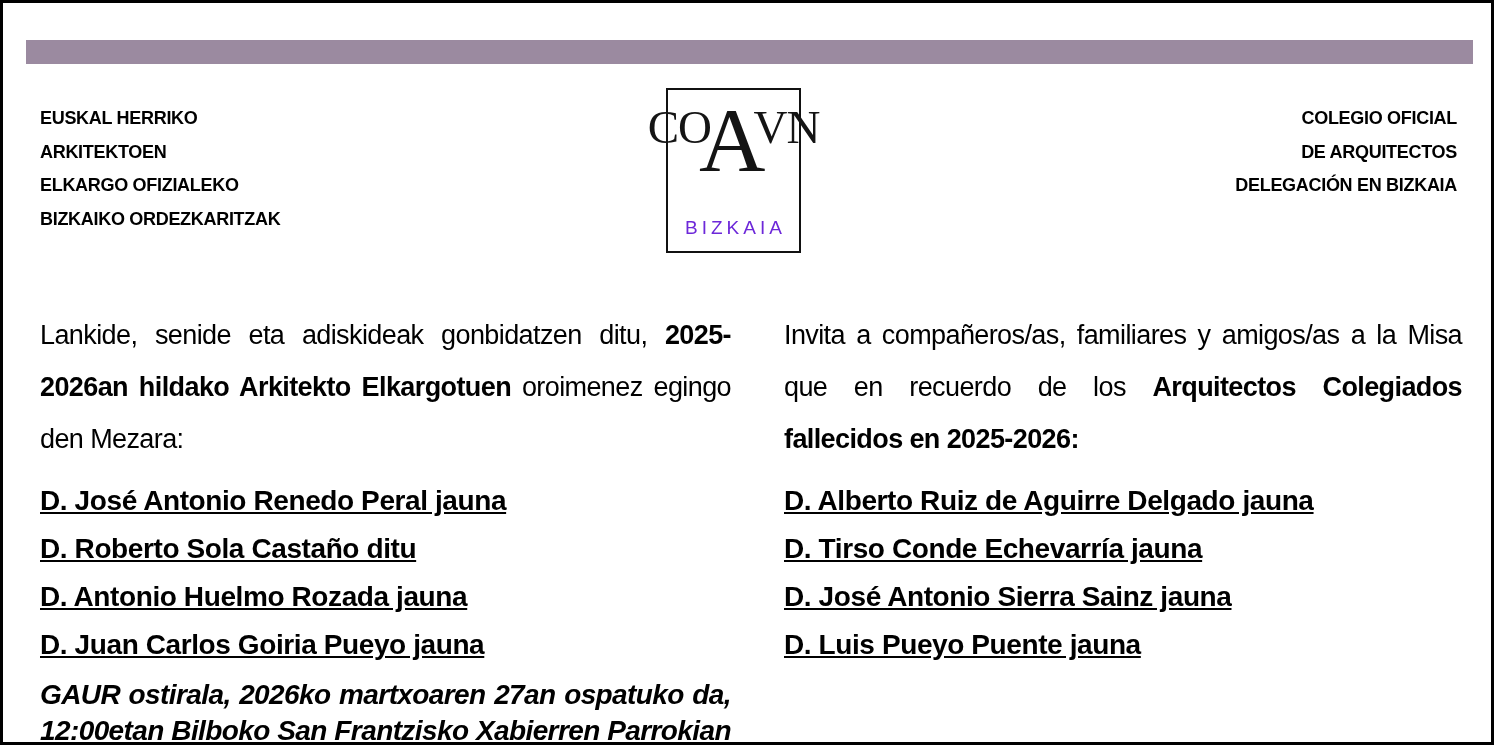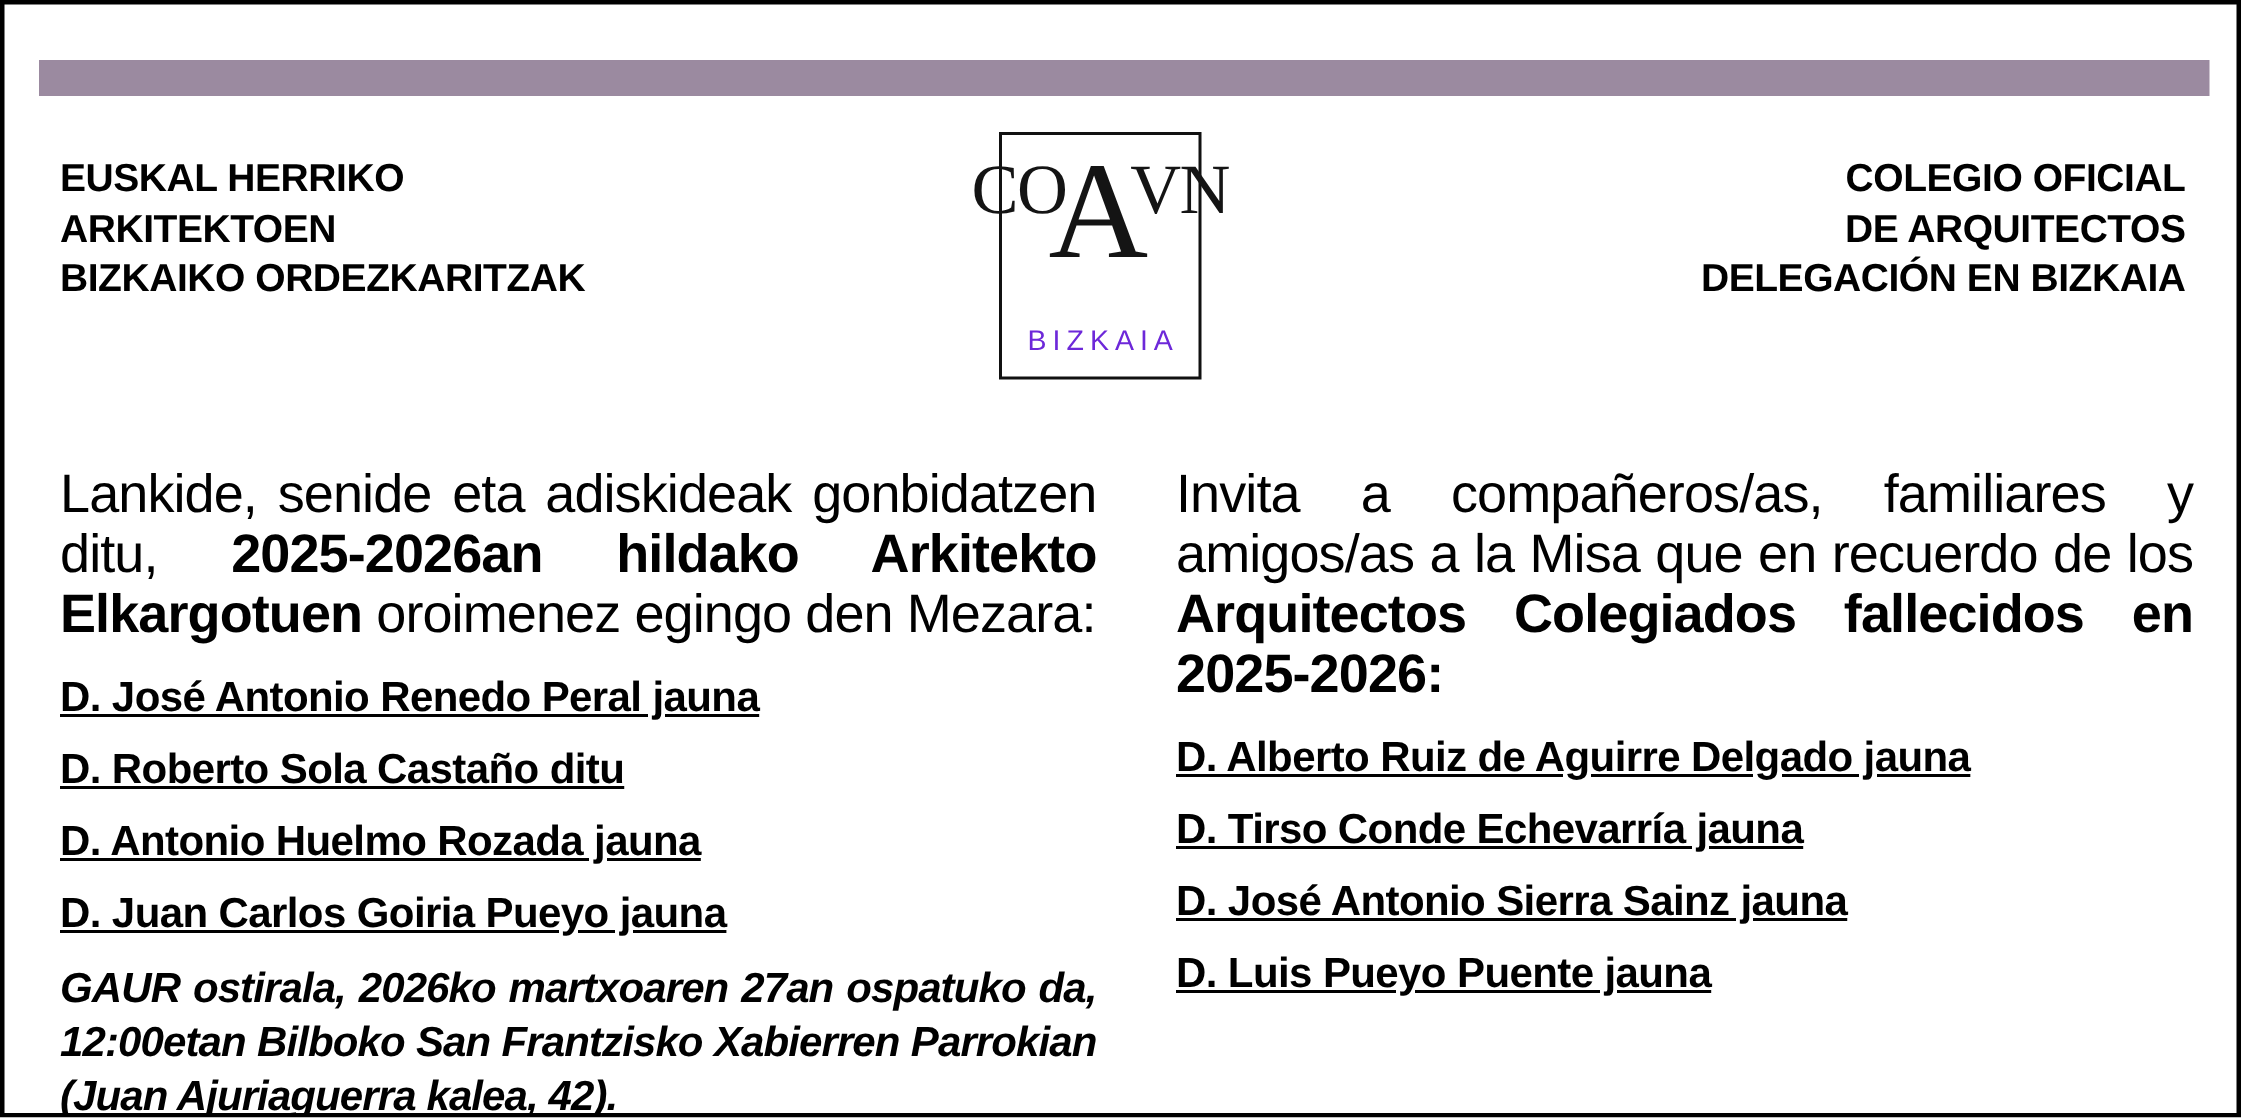--- a/index.html
+++ b/index.html
@@ -20,21 +20,21 @@
     left: 23px;
     top: 37px;
     width: 1447px;
     height: 24px;
   }
 
   
   .org {
     position: absolute;
     top: 99px;
-    font-size: 26px;
+    font-size: 18px;
     font-weight: 700;
     line-height: 33.5px;
     letter-spacing: -0.3px;
   }
   .org-left  { left: 37px;  text-align: left; }
   .org-right { right: 34px; text-align: right; }
 
   .logo-box {
     position: absolute;
     left: 663px;
@@ -77,22 +77,22 @@
 
   
   .col {
     position: absolute;
     top: 306px;
   }
   .col-left  { left: 37px;  width: 691px; }
   .col-right { left: 781px; width: 678px; }
 
   .intro {
-    font-size: 36px;
-    line-height: 40px;
+    font-size: 27px;
+    line-height: 52px;
     letter-spacing: -0.6px;
     text-align: justify;
   }
   .intro strong { font-weight: 700; }
 
   .names { margin-top: 12px; }
   .name {
     font-size: 28px;
     line-height: 48px;
     font-weight: 700;
@@ -114,20 +114,21 @@
 </head>
 <body>
 
 <div class="page">
 
   <div class="accent-bar" style="background-color: rgb(155, 138, 160);"></div>
 
   <div class="org org-left">
       <div>EUSKAL HERRIKO</div>
       <div>ARKITEKTOEN</div>
+      <div>ELKARGO OFIZIALEKO</div>
       <div>BIZKAIKO ORDEZKARITZAK</div>
     </div>
 
   <div class="logo-box">
     <div class="logo-word">
       <span class="logo-co">CO</span>
       <span class="logo-bigA">A</span>
       <span class="logo-vn">VN</span>
     </div>
     <div class="logo-caption">BIZKAIA</div>

